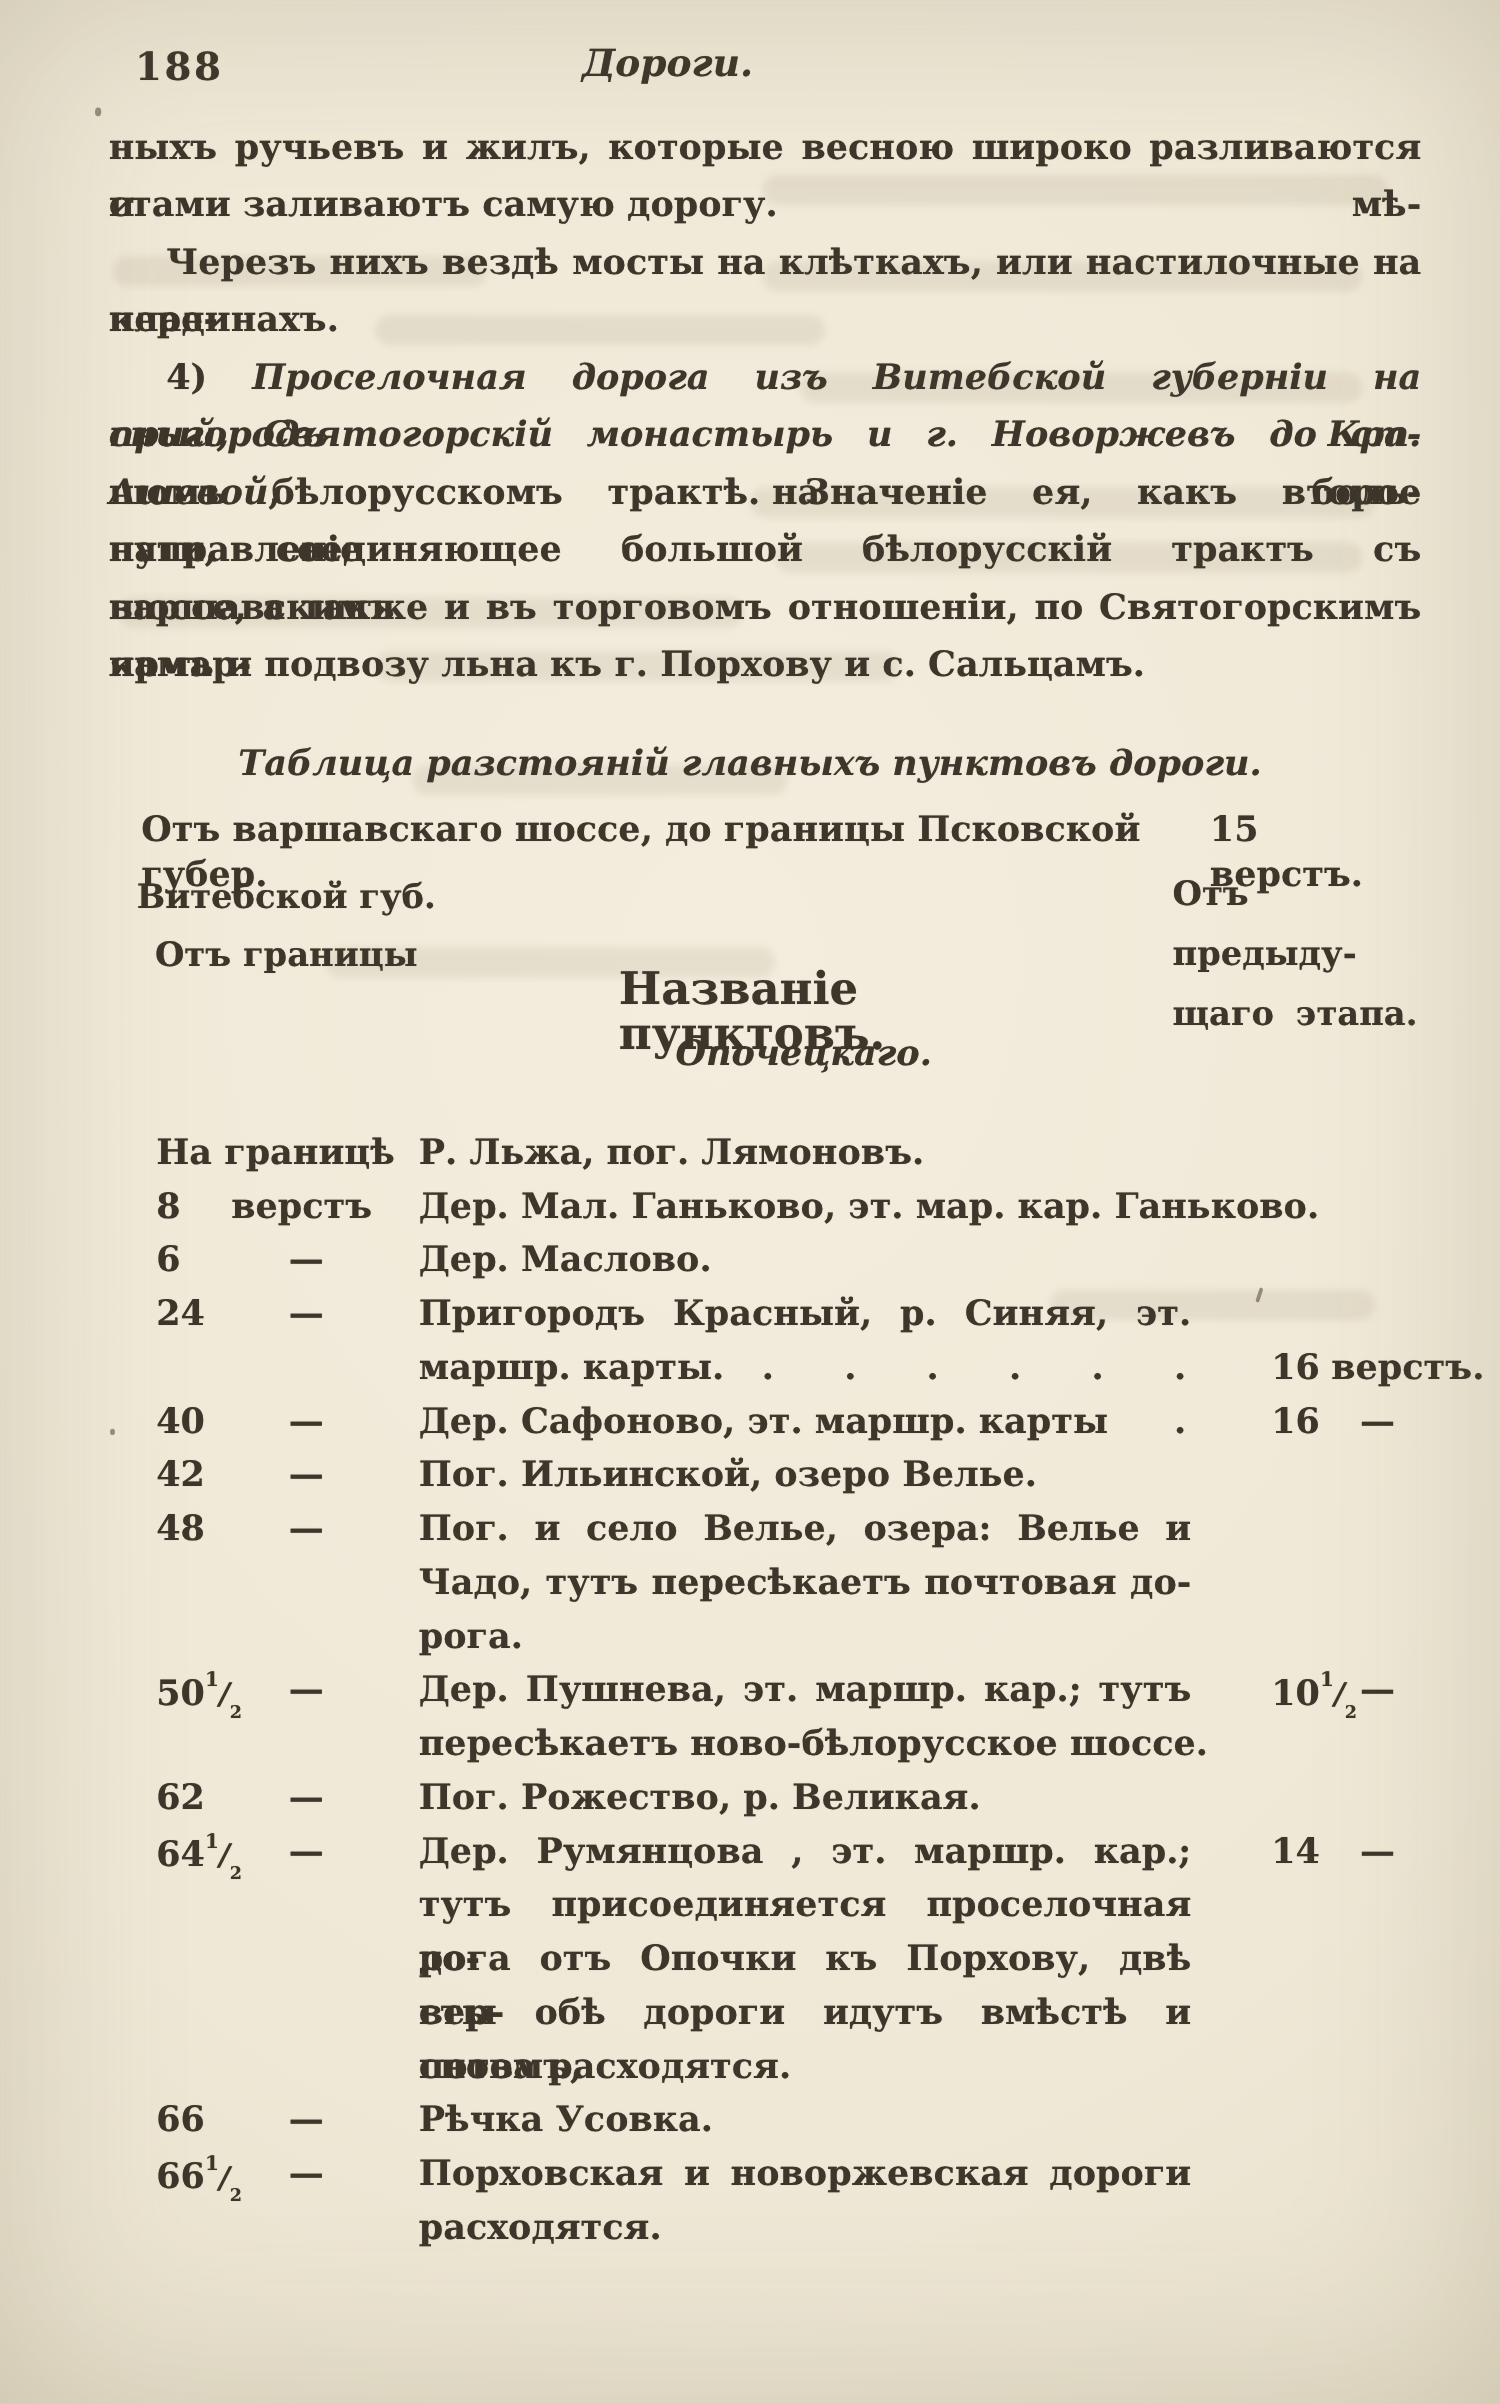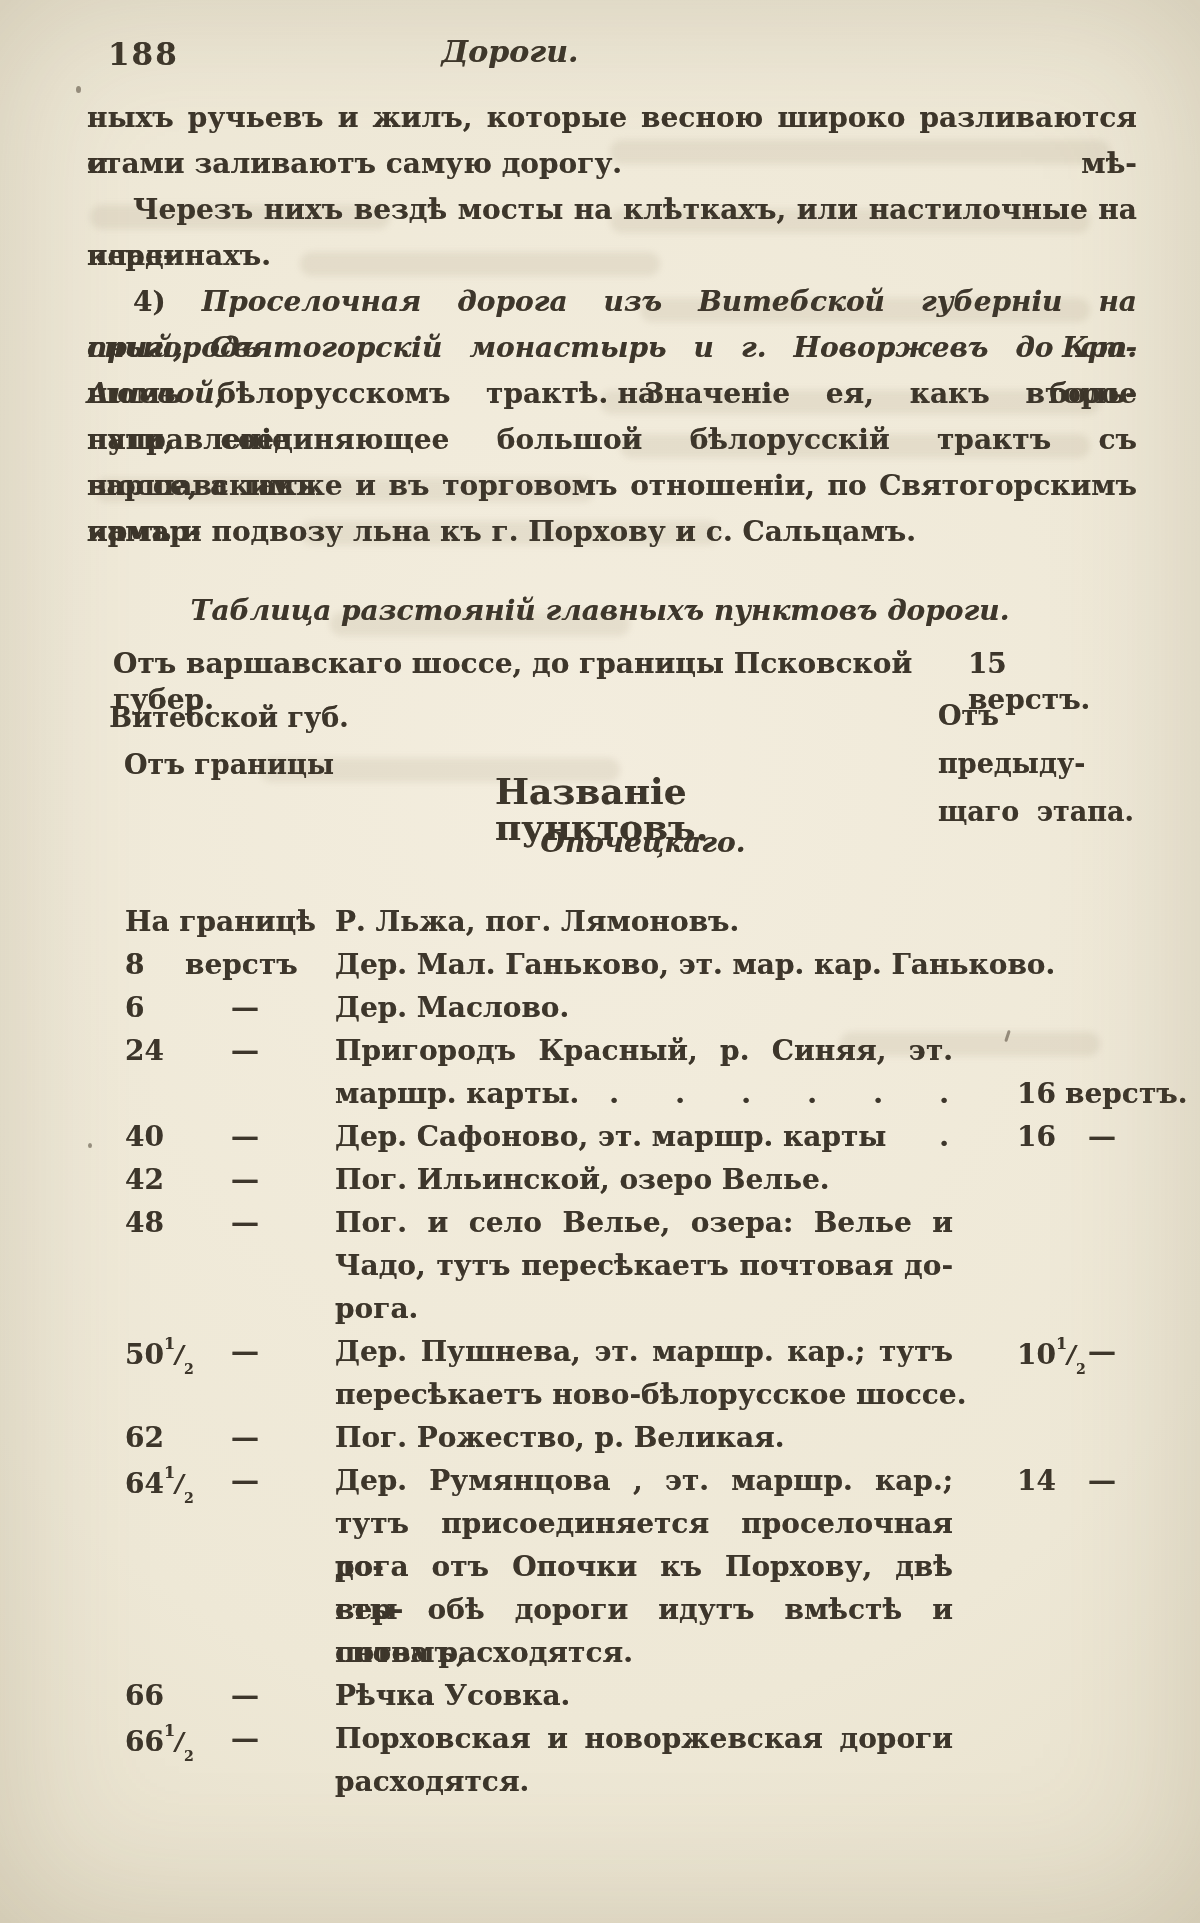--- a/index.html
+++ b/index.html
@@ -8,21 +8,21 @@
     background:radial-gradient(ellipse 120% 90% at 48% 40%, #f3edde 0%, #eee8d6 55%, #e6dfca 85%, #ddd5bf 100%);
     font-family:"DejaVu Serif","Liberation Serif",serif;
     color:#3d362b;font-weight:bold;
   }
   .page::after{content:"";position:absolute;inset:0;box-shadow:inset 0 0 150px rgba(110,95,65,.22);pointer-events:none;}
   .it{font-style:italic;}
   .txt{text-shadow:0 0 .6px rgba(62,52,40,.5);}
 
   
   .pagenum{position:absolute;left:108px;top:36px;font-size:31px;letter-spacing:2px;}
-  .runtitle{position:absolute;left:420px;top:34px;width:180px;text-align:center;font-size:30px;font-style:italic;}
+  .runtitle{position:absolute;left:444px;top:34px;width:180px;text-align:center;font-size:30px;font-style:italic;}
 
   
   .bodytext{position:absolute;left:63px;top:95px;width:1074px;font-size:28px;}
   .bline{height:46px;line-height:46px;white-space:nowrap;margin-left:24px;}
   .bline.just{white-space:normal;text-align:justify;text-align-last:justify;}
   .bline.ind{text-indent:46px;}
 
   
   .tabletitle{position:absolute;left:63px;top:594px;width:1074px;text-align:center;font-size:28px;font-style:italic;}
   .introline{position:absolute;left:113px;top:646px;width:1027px;display:flex;justify-content:flex-end;font-size:28px;line-height:36px;}

